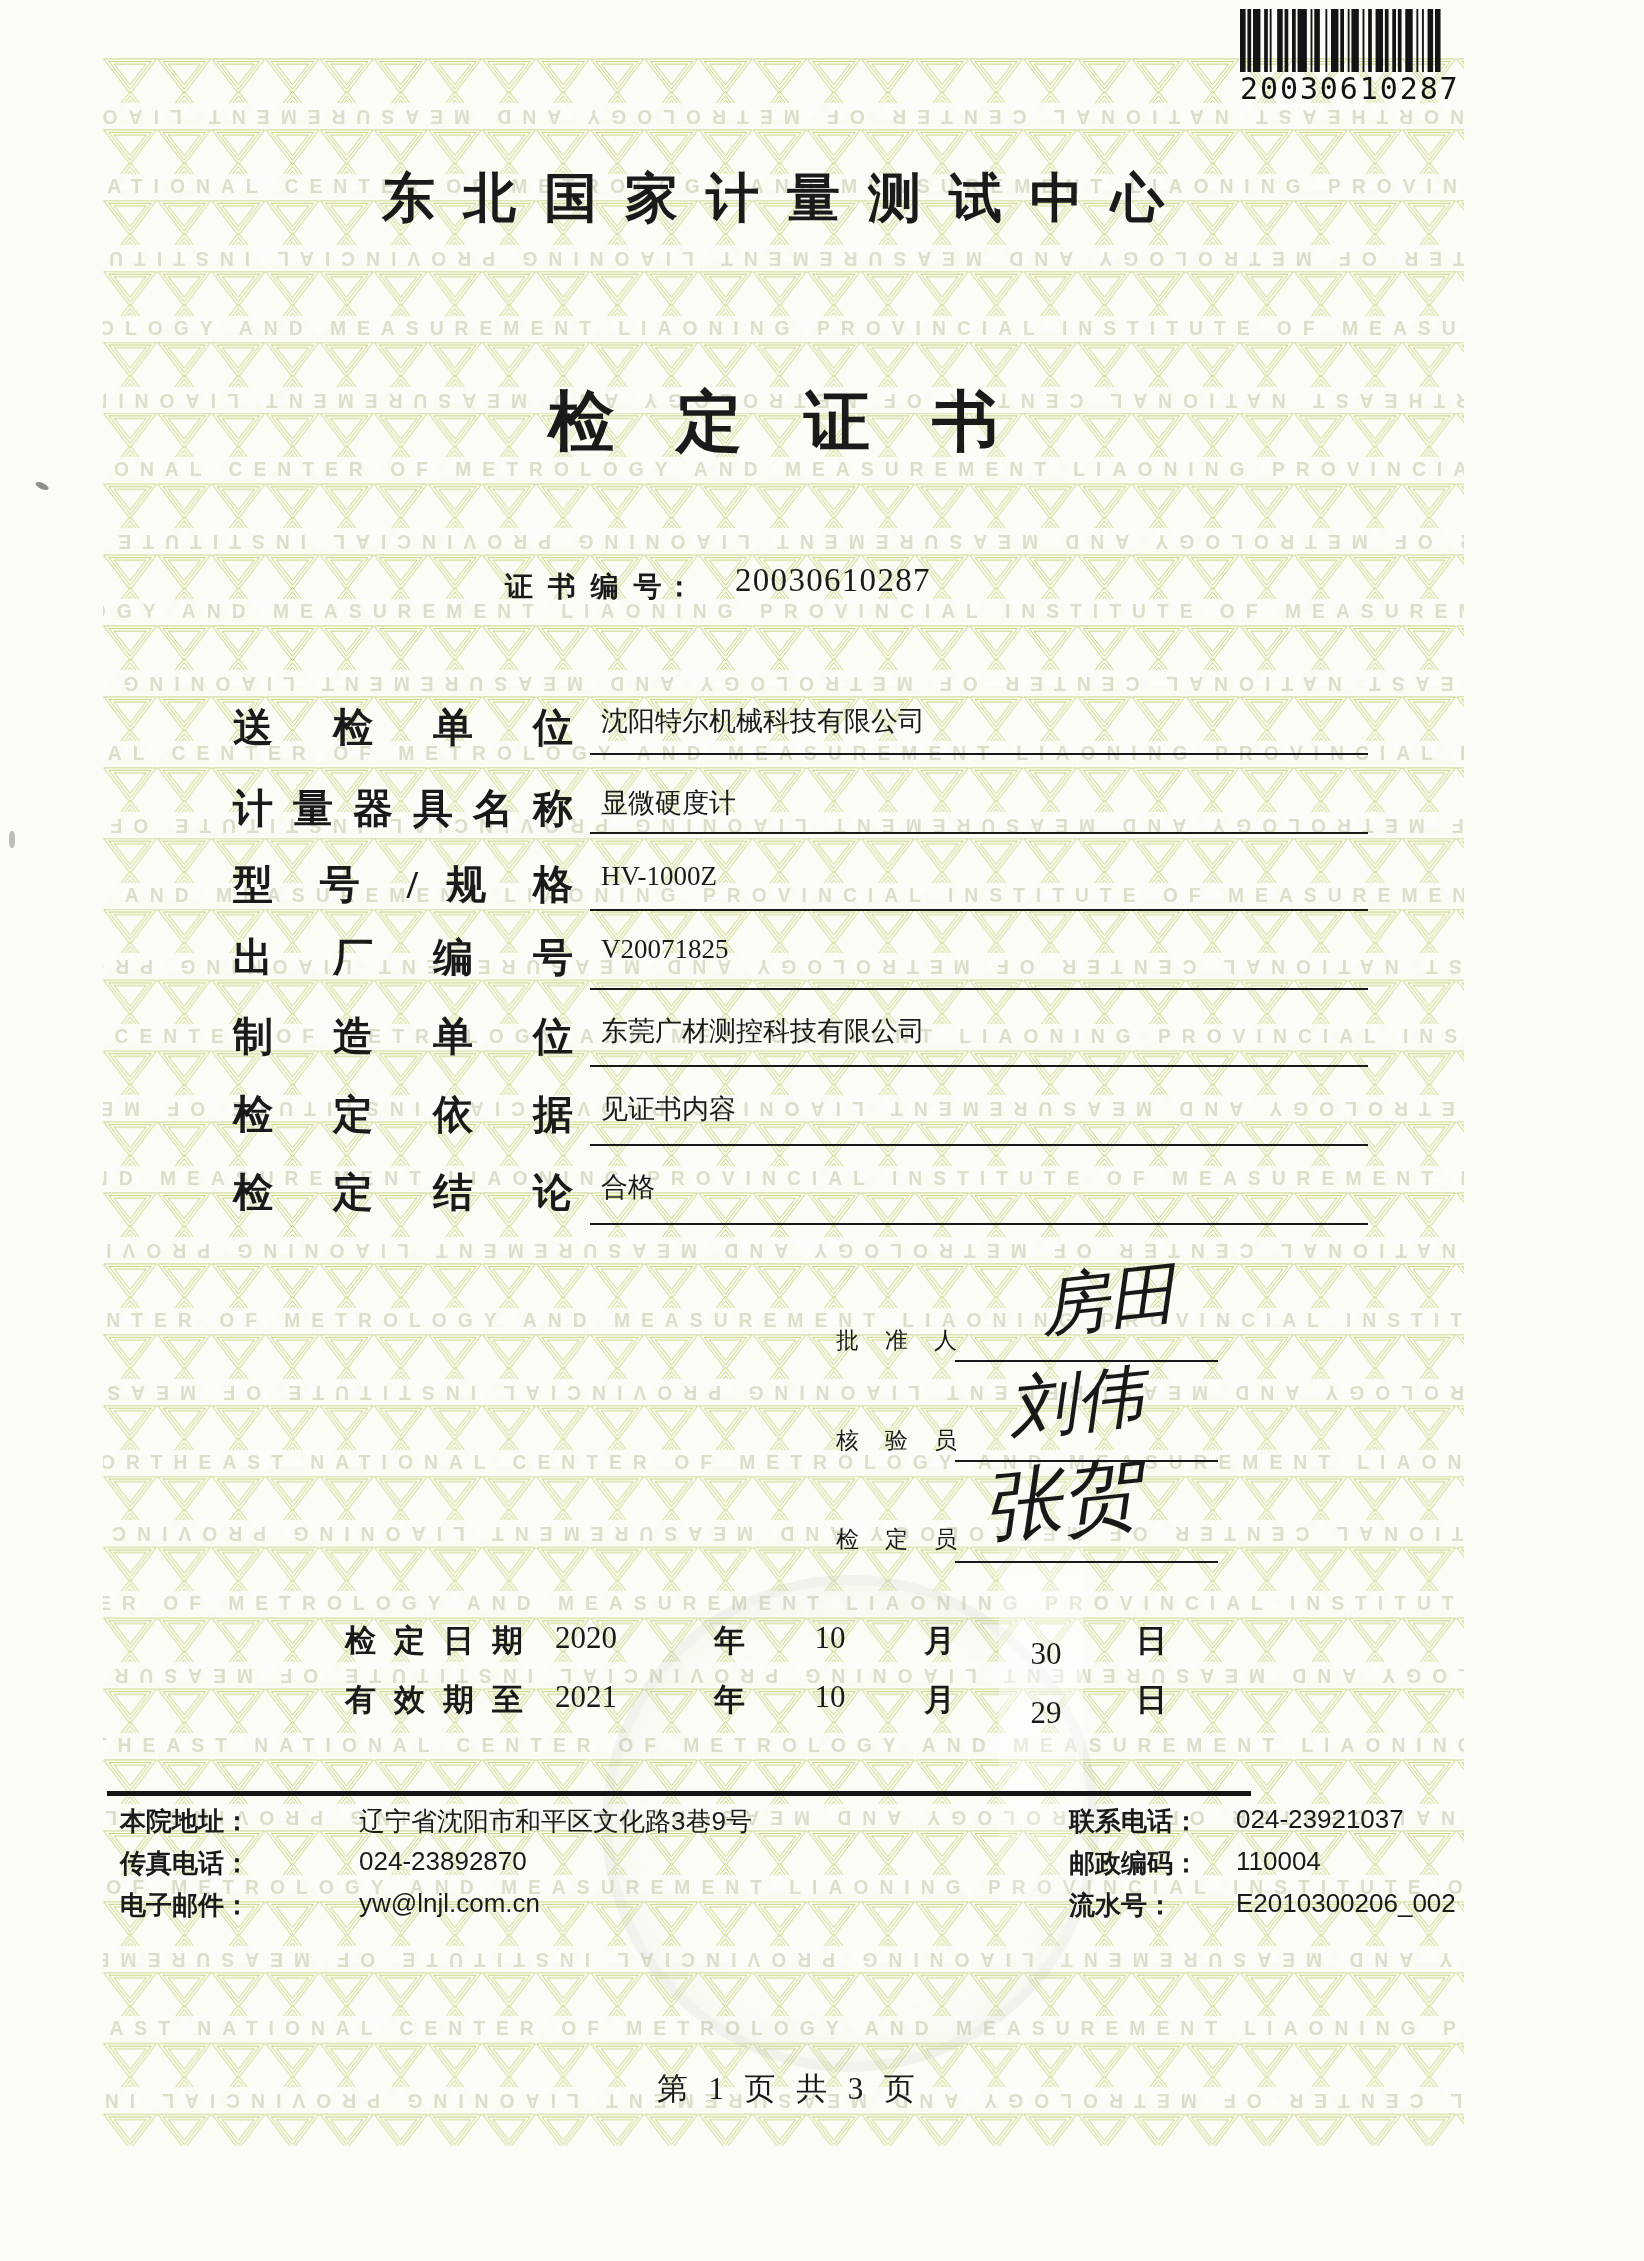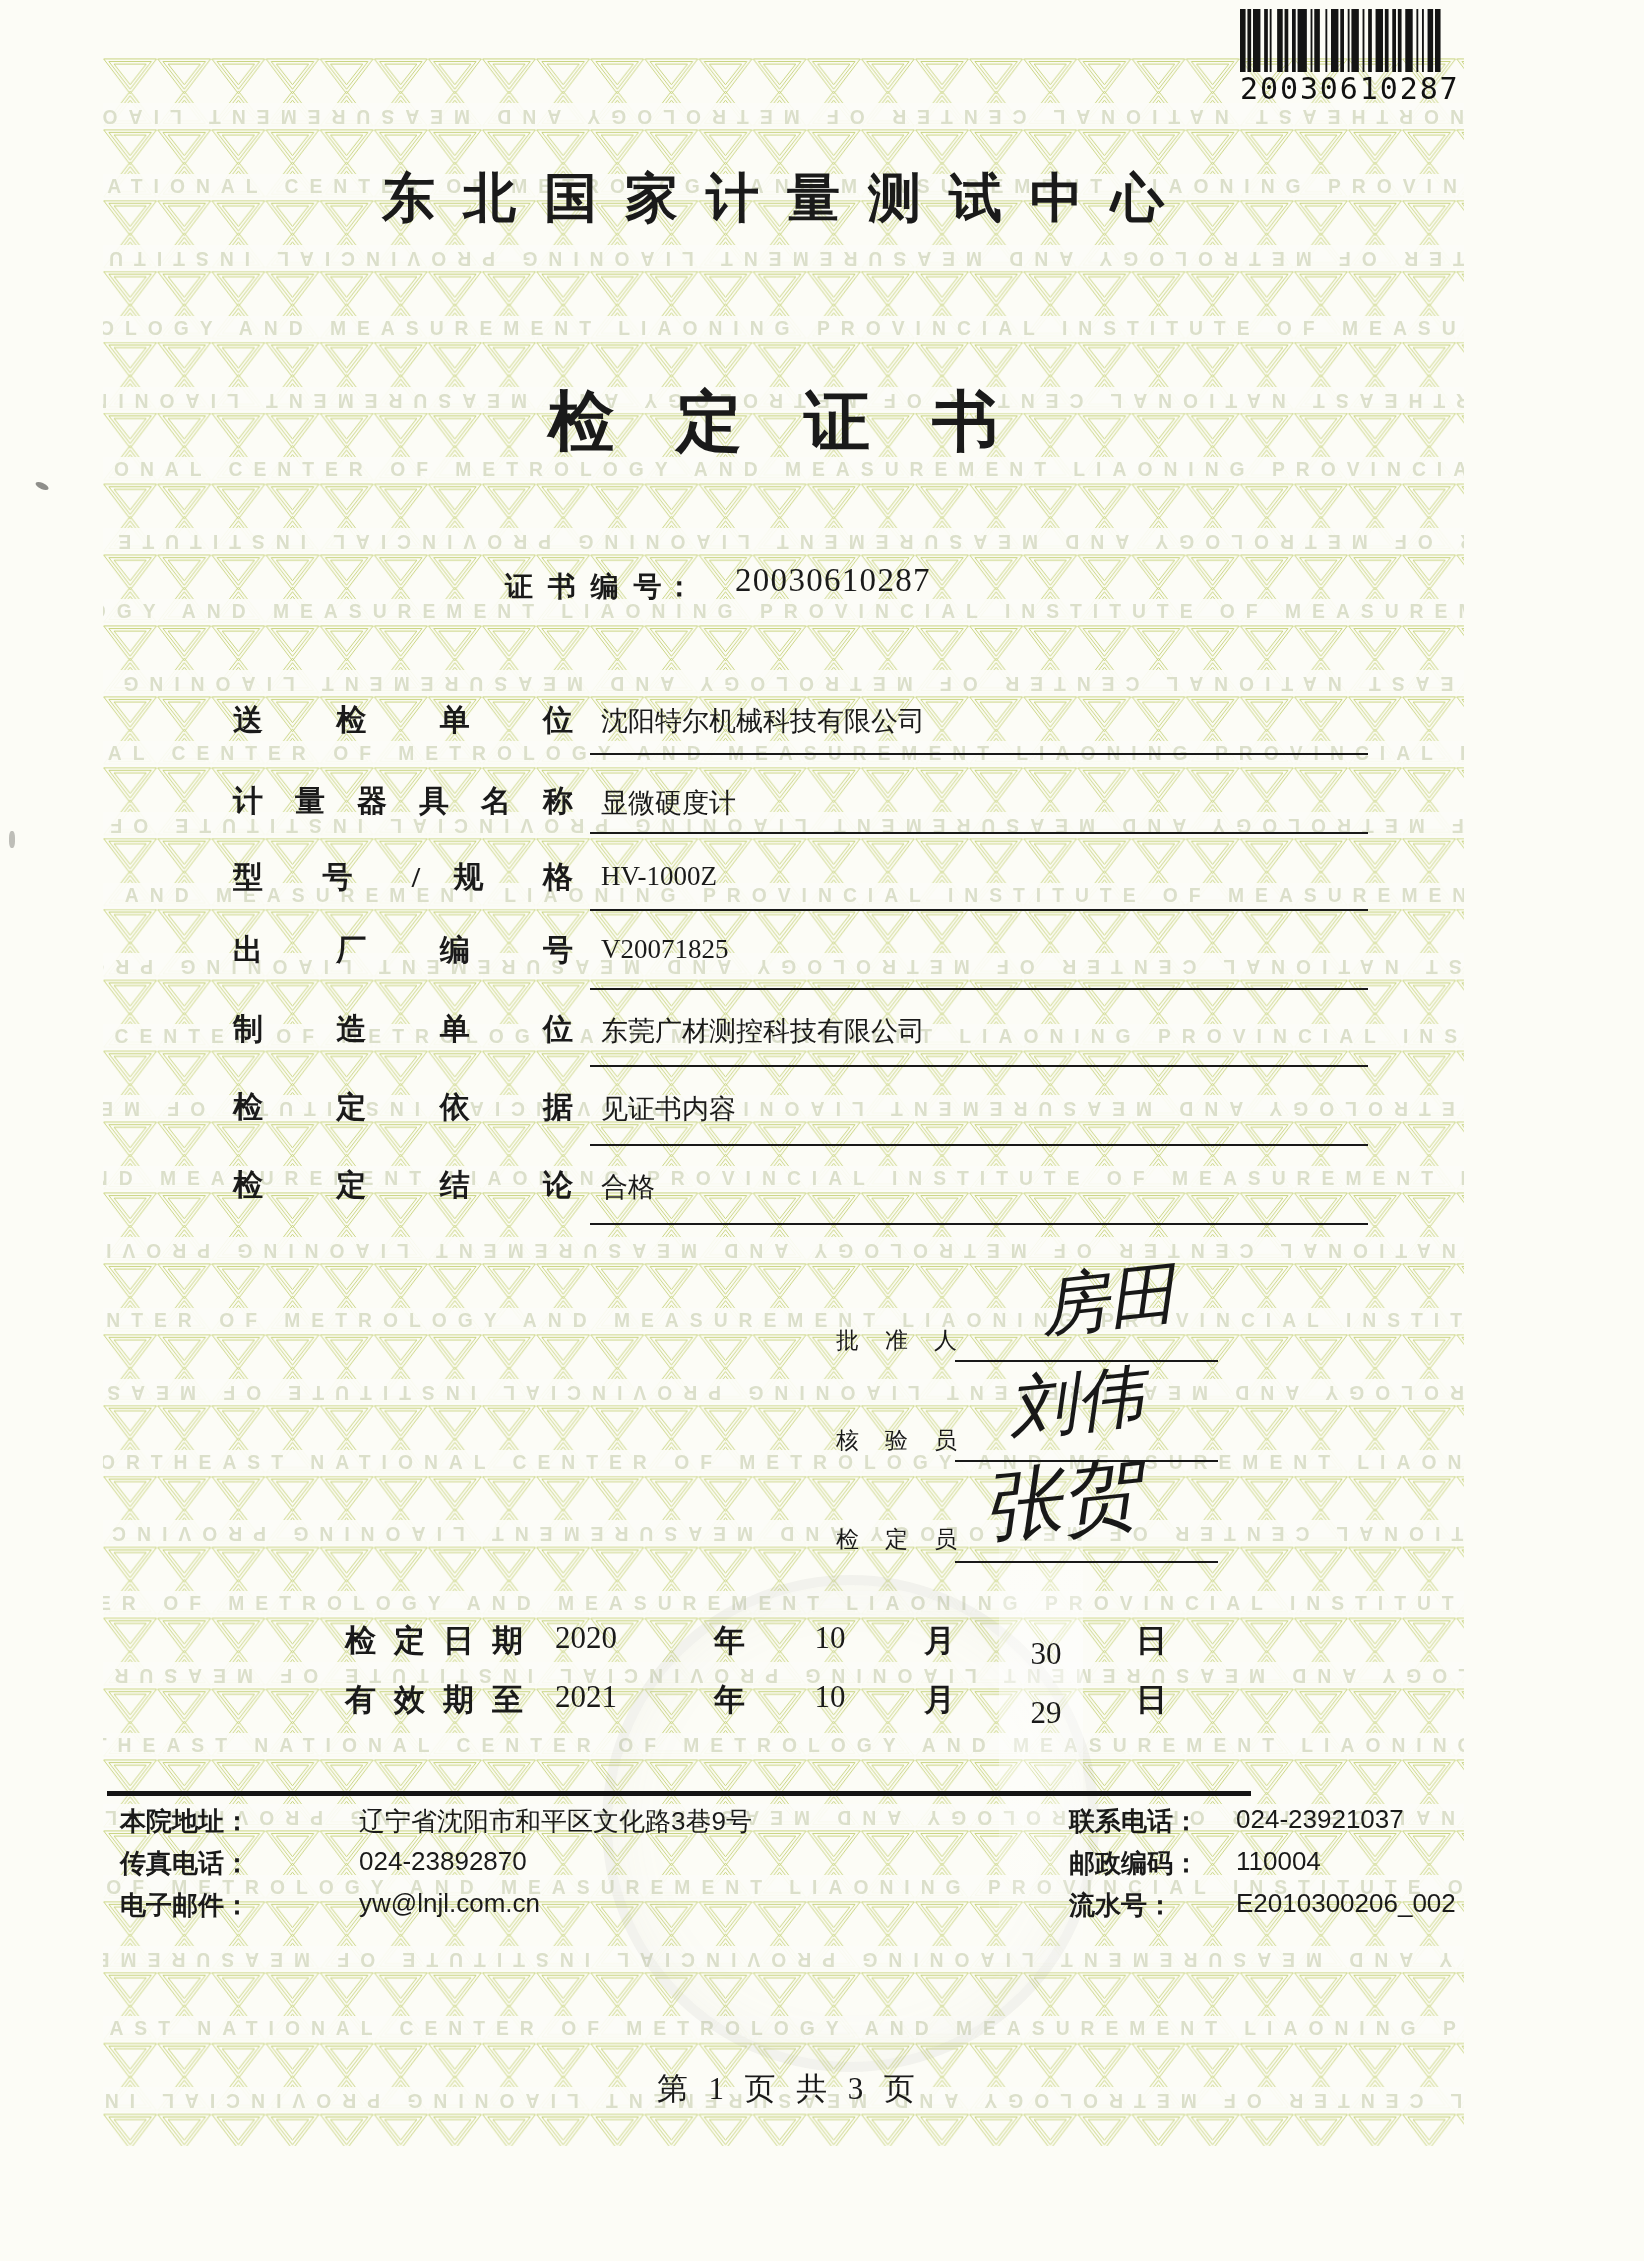--- a/index.html
+++ b/index.html
@@ -30,21 +30,21 @@
   .t1{left:103px;top:169px;width:1340px;text-align:center;font-size:53px;font-weight:bold;
       letter-spacing:28px;text-indent:28px;line-height:1.1;}
   .t2{left:103px;top:269px;width:1340px;text-align:center;font-size:53px;font-weight:bold;
       letter-spacing:28px;text-indent:28px;line-height:1.1;}
   .t3{left:103px;top:384px;width:1340px;text-align:center;font-size:66px;font-weight:bold;
       letter-spacing:62px;text-indent:62px;line-height:1.15;}
 
   .certno-label{left:505px;top:568px;font-size:28px;font-weight:bold;letter-spacing:3.9px;}
   .certno-value{left:735px;top:562px;font-size:33px;letter-spacing:1.3px;}
 
-  .flabel{left:233px;width:340px;font-size:30px;font-weight:bold;
+  .flabel{left:233px;width:340px;font-size:40px;font-weight:bold;
           text-align:justify;text-align-last:justify;}
   .fvalue{left:601px;font-size:27px;}
   .fline{left:590px;width:778px;height:1.9px;background:#191919;}
 
   .slabel{left:836px;width:121px;font-size:23px;font-weight:normal;
           text-align:justify;text-align-last:justify;}
   .sline{left:955px;width:263px;height:1.9px;background:#191919;}
   .sig{font-family:"DejaVu Serif",serif;font-style:italic;transform:rotate(-6deg);color:#181818;}
   .sig1{left:1040px;top:1255px;font-size:68px;}
   .sig2{left:1008px;top:1357px;font-size:68px;}

